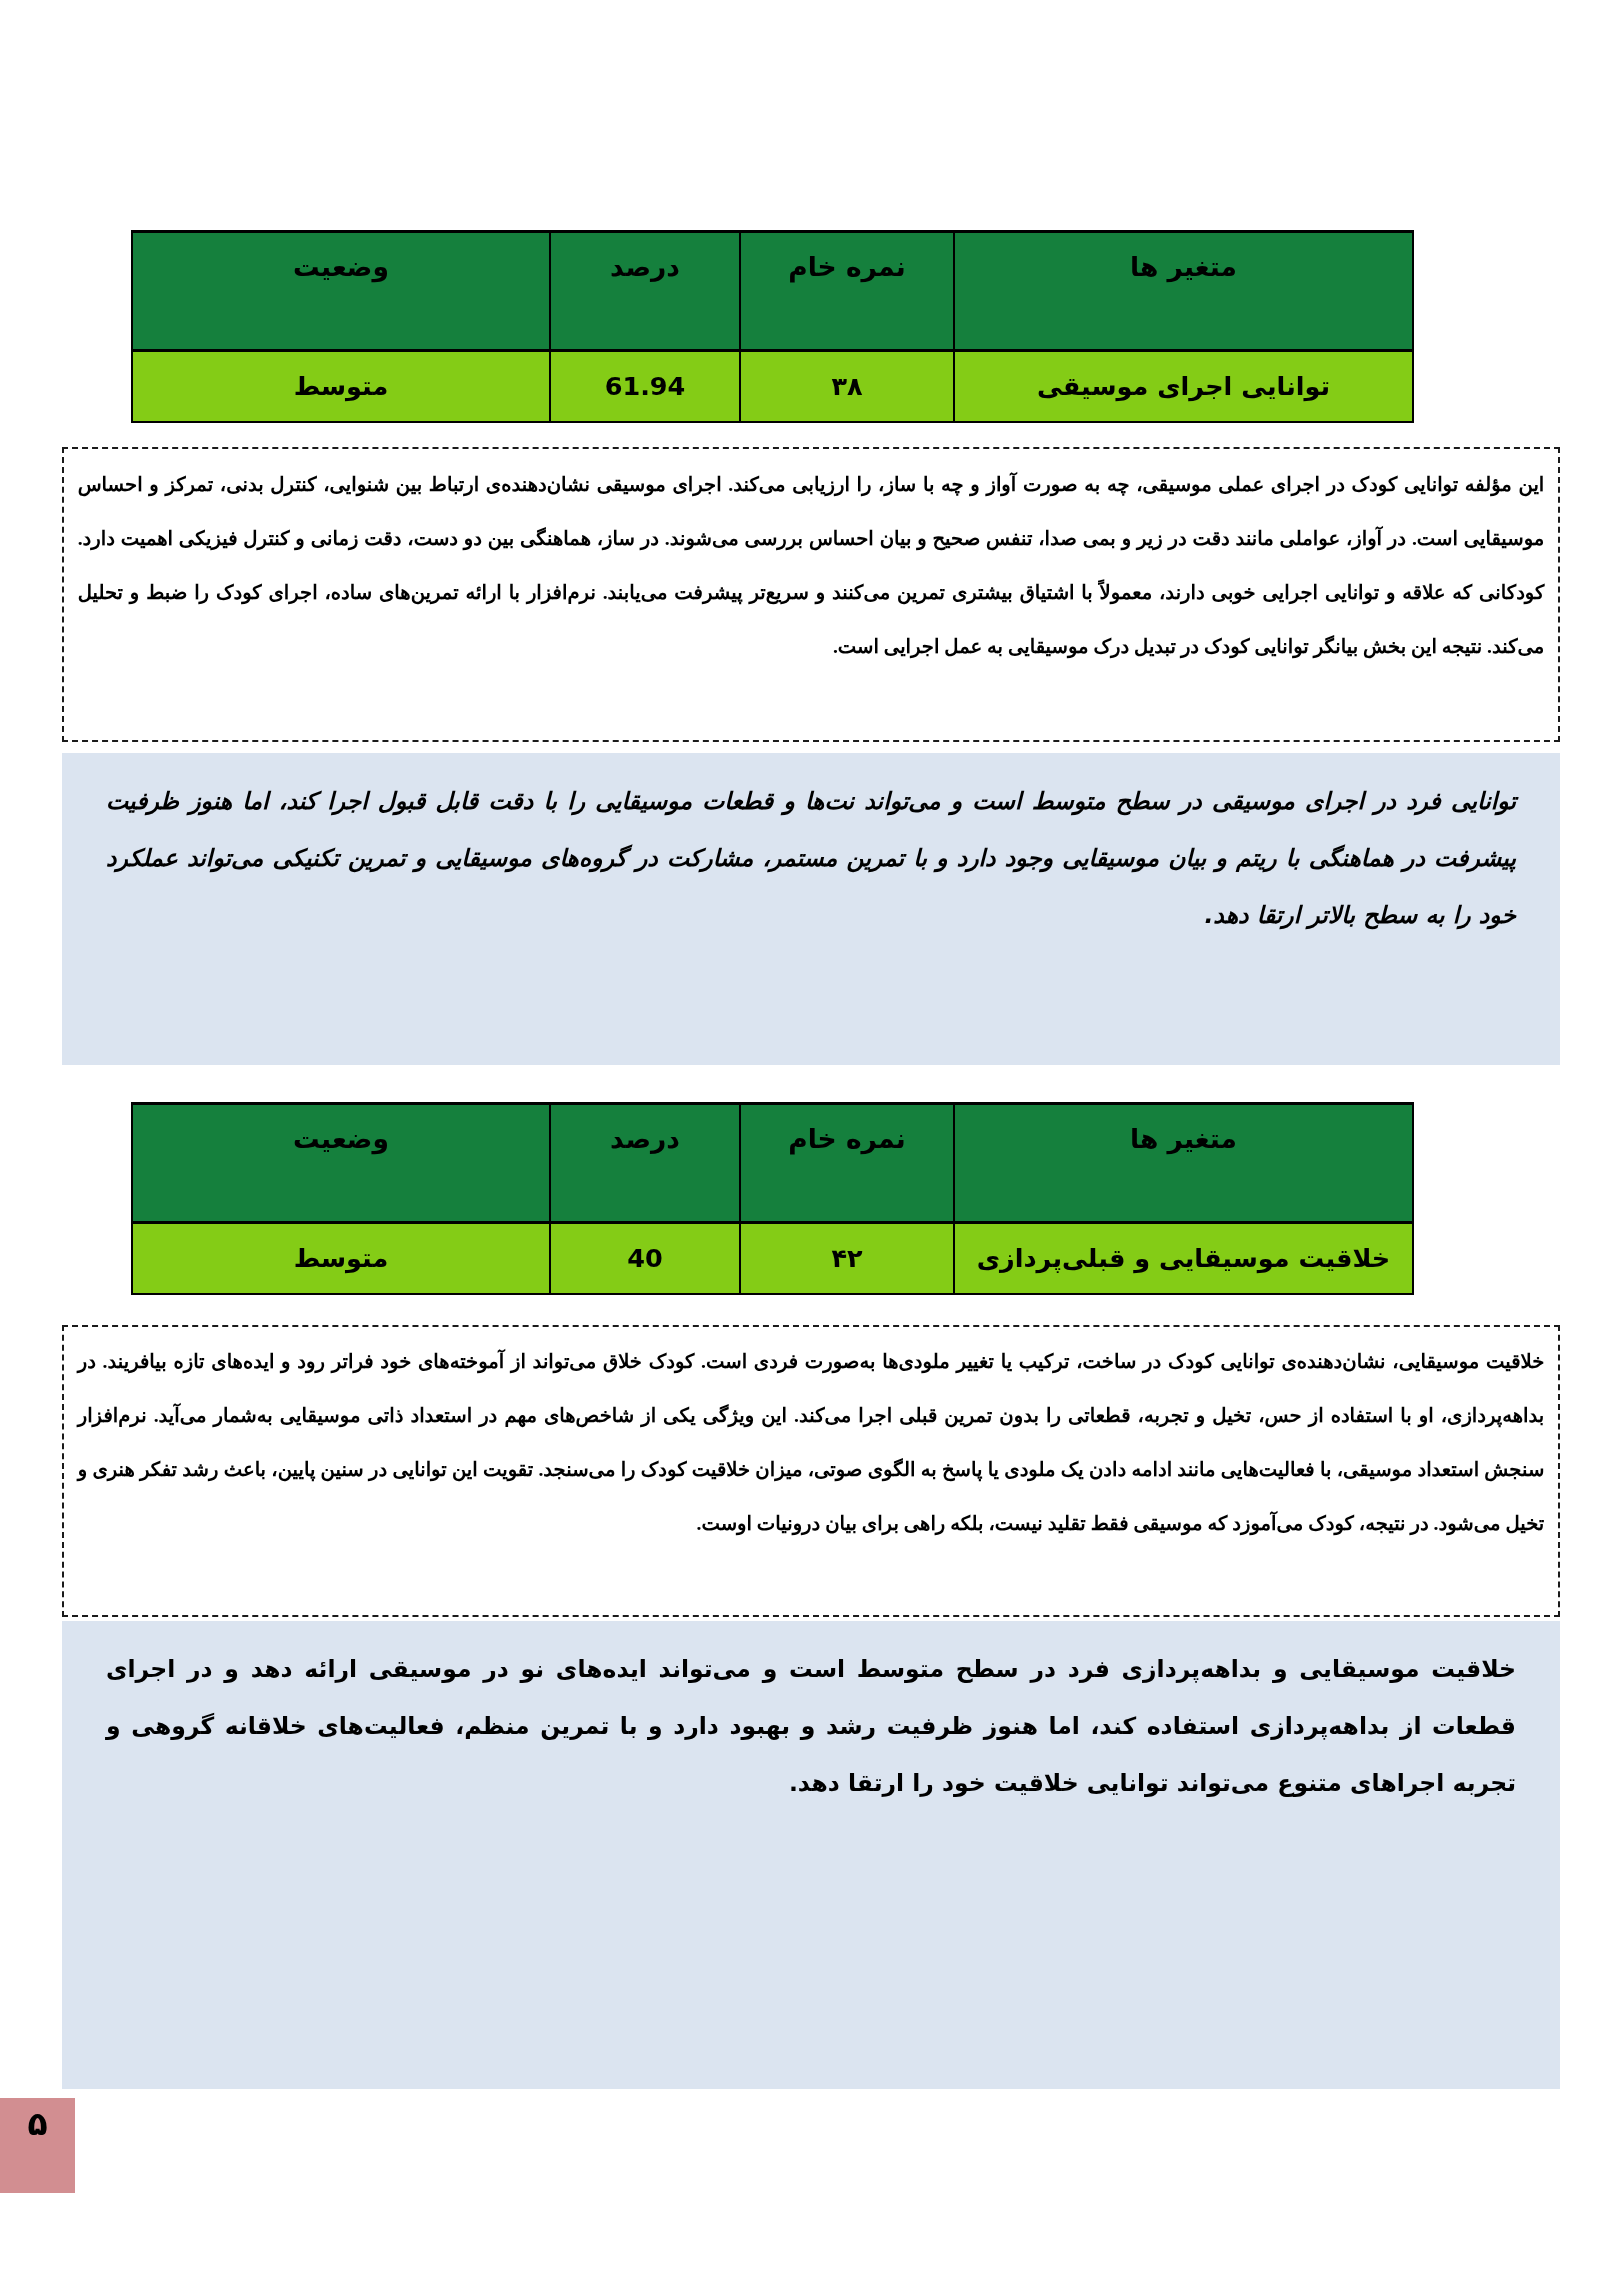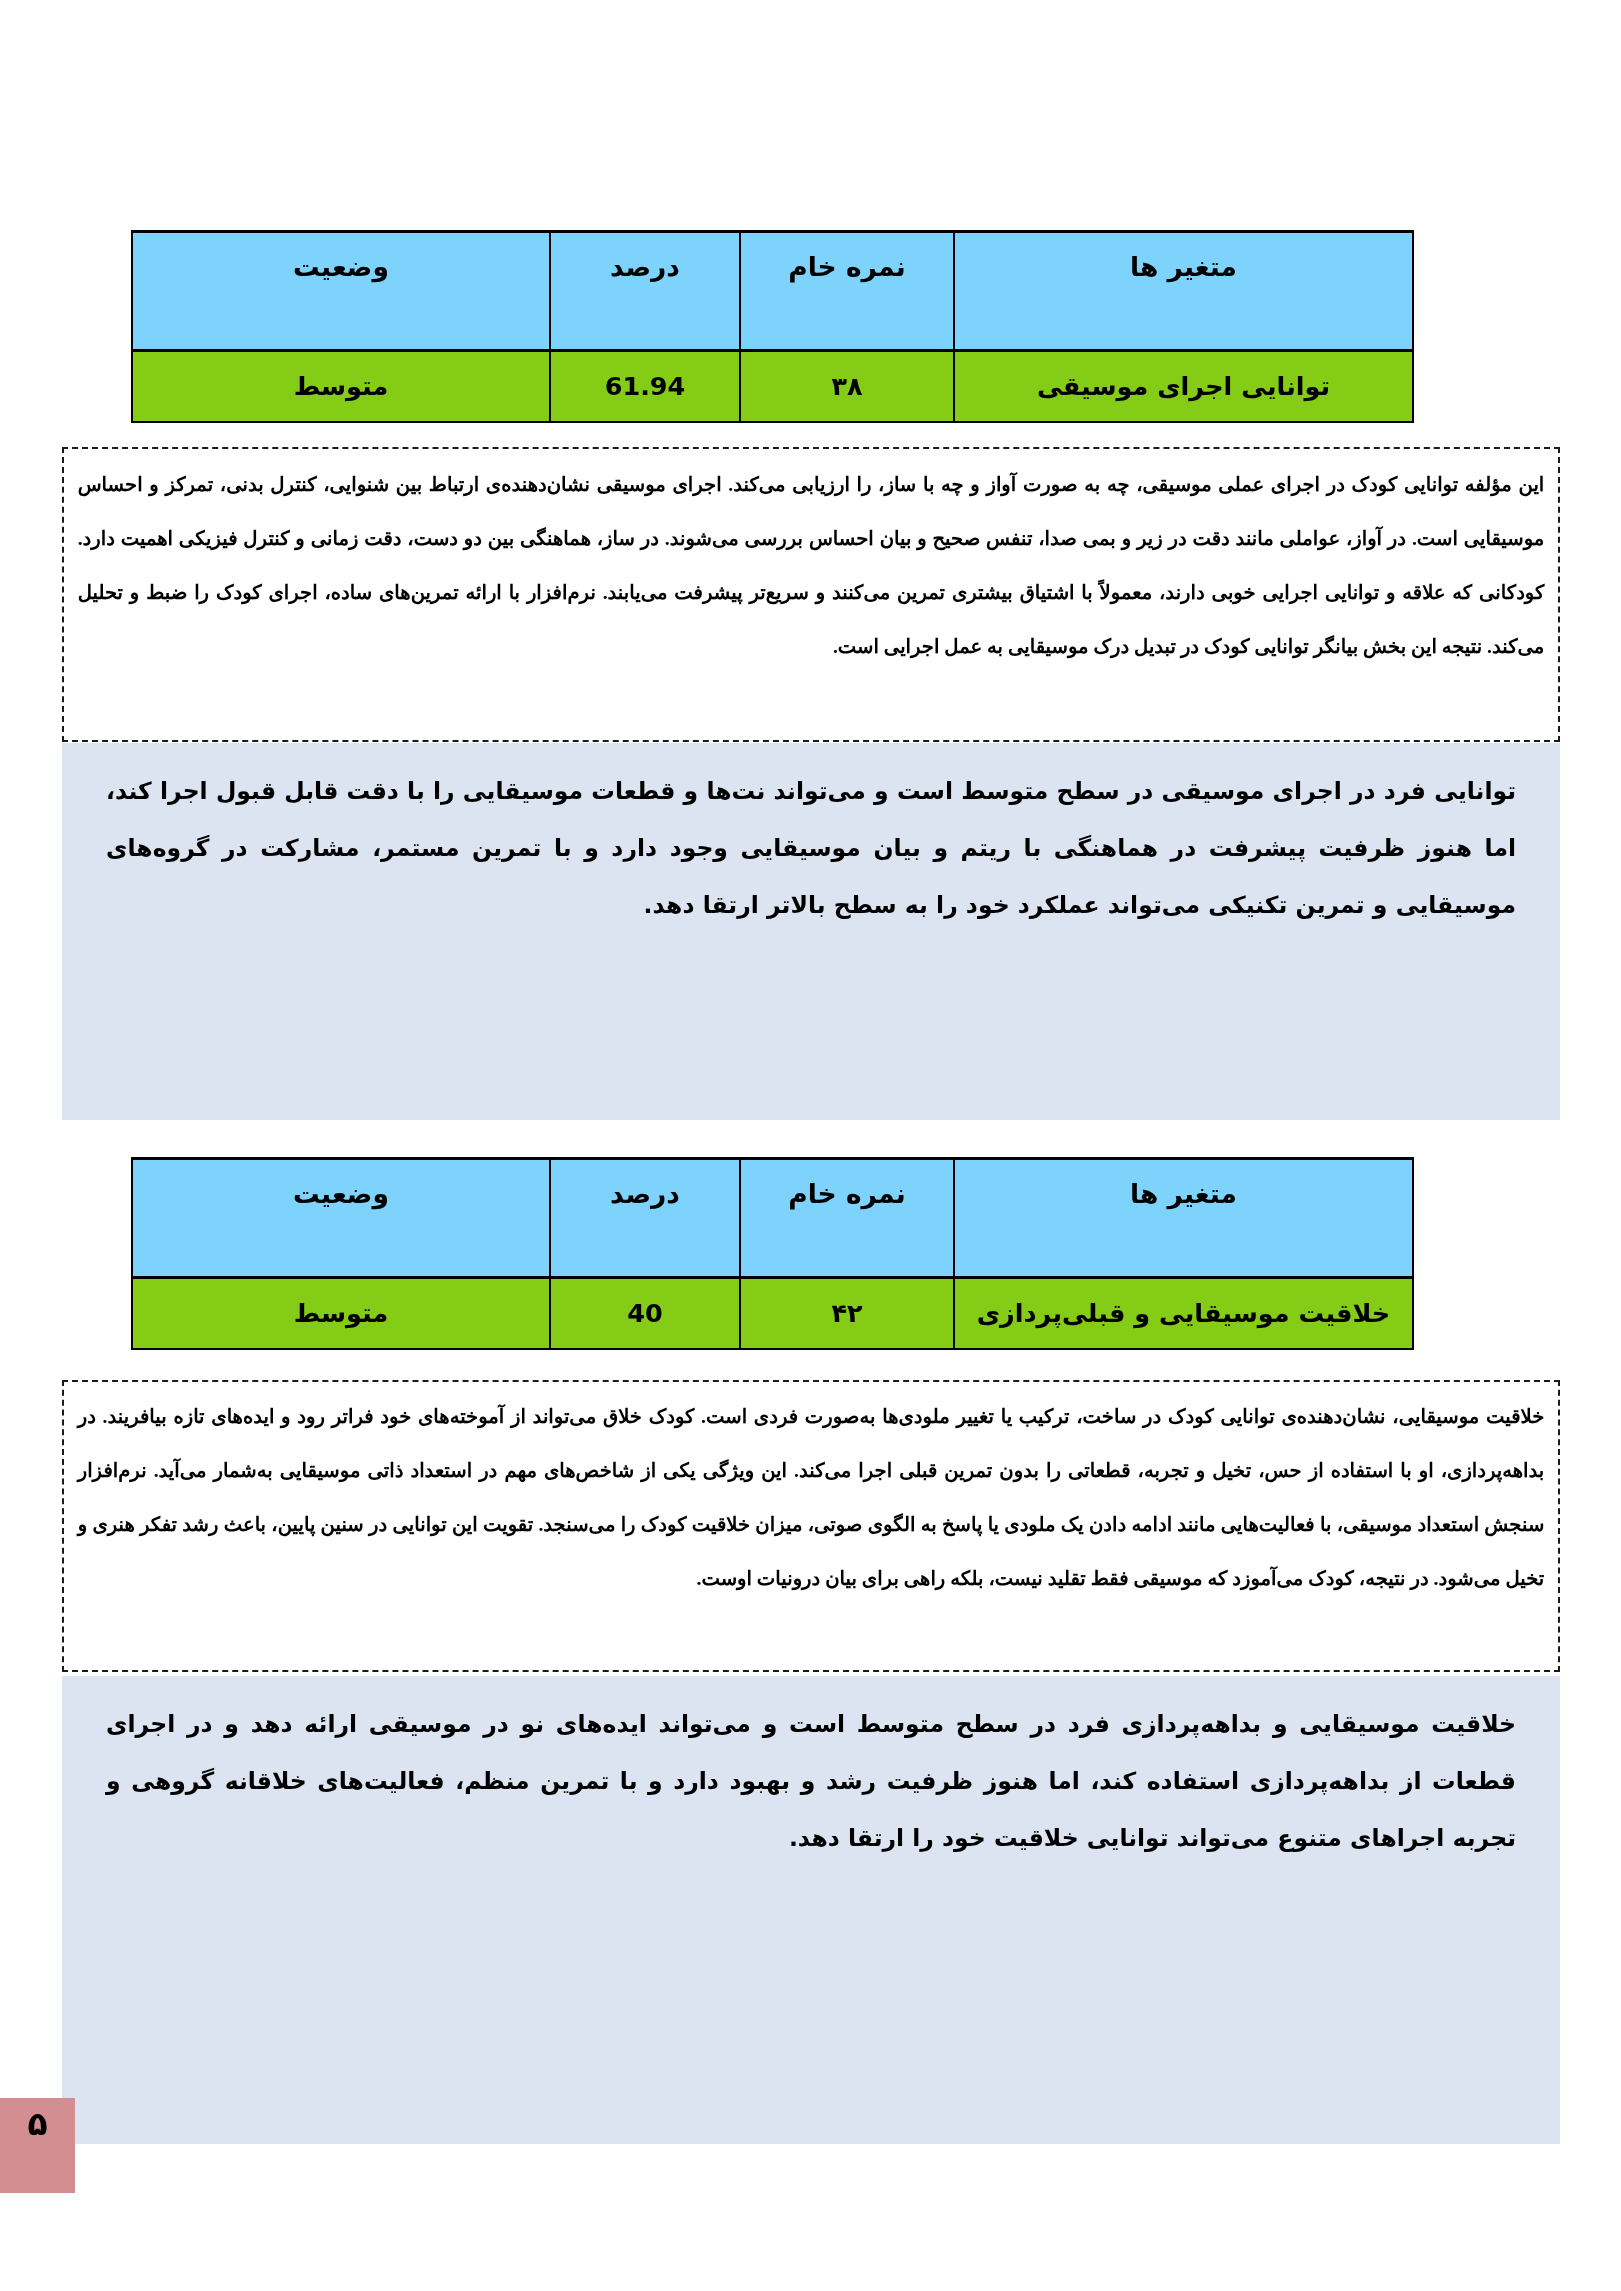--- a/index.html
+++ b/index.html
@@ -30,21 +30,21 @@
     border: 2.9px solid #000;
     border-top-width: 3.9px;
   }
   table.score-table th,
   table.score-table td {
     border: 2px solid #000;
     text-align: center;
     font-weight: bold;
   }
   table.score-table thead th {
-    background: #7dd3fc;
+    background: #15803d;
     height: 119px;
     vertical-align: top;
     padding-top: 17.6px;
     font-size: 26.5px;
     border-bottom-width: 3.9px;
   }
   table.score-table tbody td {
     height: 71px;
     vertical-align: middle;
     font-size: 25.5px;
@@ -79,21 +79,21 @@
     margin-right: 61px;
     margin-left: 62px;
     background: #dbe4f0;
     padding: 19.6px 44px;
     font-size: 23.5px;
     font-weight: bold;
     line-height: 57px;
     text-align: justify;
     text-align-last: right;
   }
-  .result-1 { margin-top: 1px; height: 377px; }
+  .result-1 { margin-top: 11px; height: 312px; font-style: italic; }
   .result-2 { margin-top: 4.9px; height: 468px; }
 
   
   .page-badge {
     position: absolute;
     left: 0;
     top: 2098px;
     width: 75px;
     height: 95px;
     background: #d28e91;

